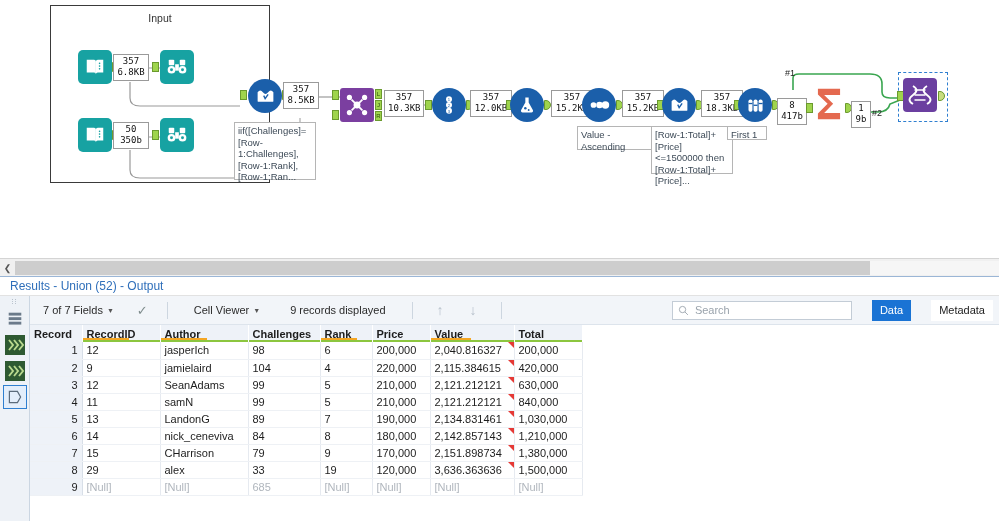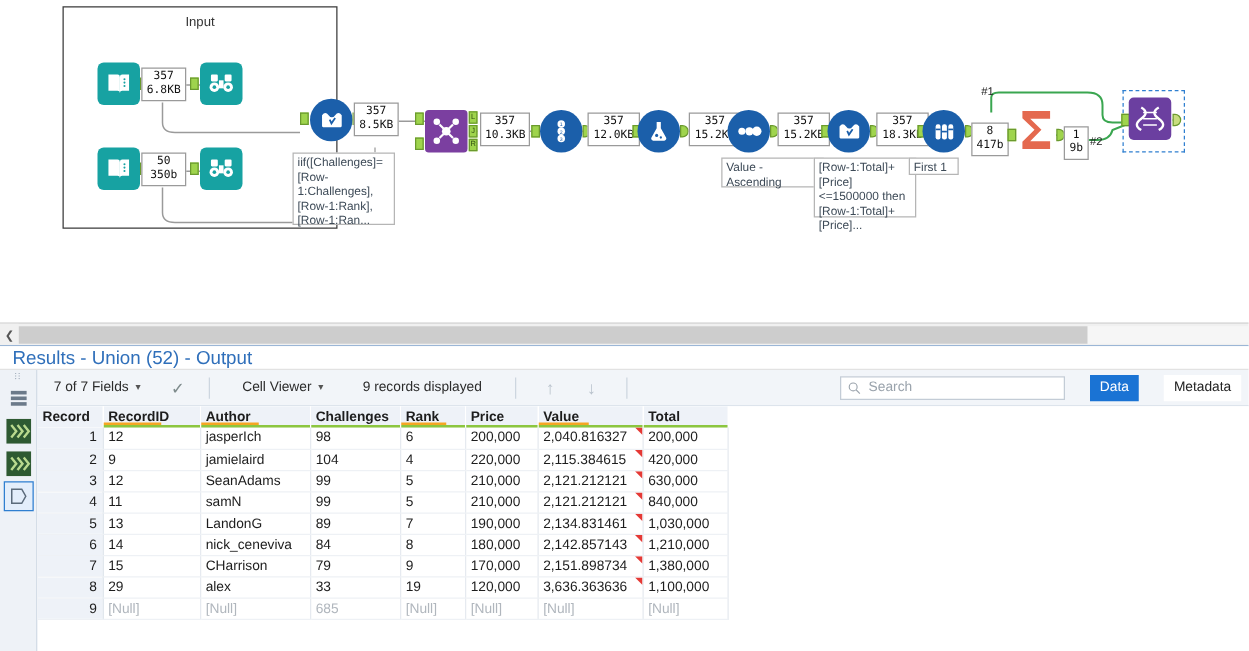--- a/index.html
+++ b/index.html
@@ -114,21 +114,21 @@
   
   #results {
     position:absolute; left:0; top:276px; width:999px; height:245px;
     background:#ffffff;
     border-top:1px solid #9bb6d6;
   }
   #results-title {
     height:19px; background:#ffffff;
     display:flex; align-items:center;
     padding-left:10px;
-    font-size:15px; color:#2f6fba;
+    font-size:12px; color:#2f6fba;
     border-bottom:1px solid #e2e2e2;
   }
   #results-body {
     position:absolute; top:19px; left:0; right:0; bottom:0;
     display:flex;
   }
 
   
   #rail {
     width:30px; background:#eef2f7; border-right:1px solid #cbd6e2;
@@ -687,21 +687,21 @@
                 <td class="col-total">1,380,000</td>
               </tr>
               <tr>
                 <td class="rec col-record">8</td>
                 <td class="col-recordid">29</td>
                 <td class="col-author">alex</td>
                 <td class="col-chal">33</td>
                 <td class="col-rank">19</td>
                 <td class="col-price">120,000</td>
                 <td class="col-value">3,636.363636<span class="flag"></span></td>
-                <td class="col-total">1,100,000</td>
+                <td class="col-total">1,500,000</td>
               </tr>
               <tr class="null-row">
                 <td class="rec col-record">9</td>
                 <td class="col-recordid">[Null]</td>
                 <td class="col-author">[Null]</td>
                 <td class="col-chal">685</td>
                 <td class="col-rank">[Null]</td>
                 <td class="col-price">[Null]</td>
                 <td class="col-value">[Null]</td>
                 <td class="col-total">[Null]</td>

